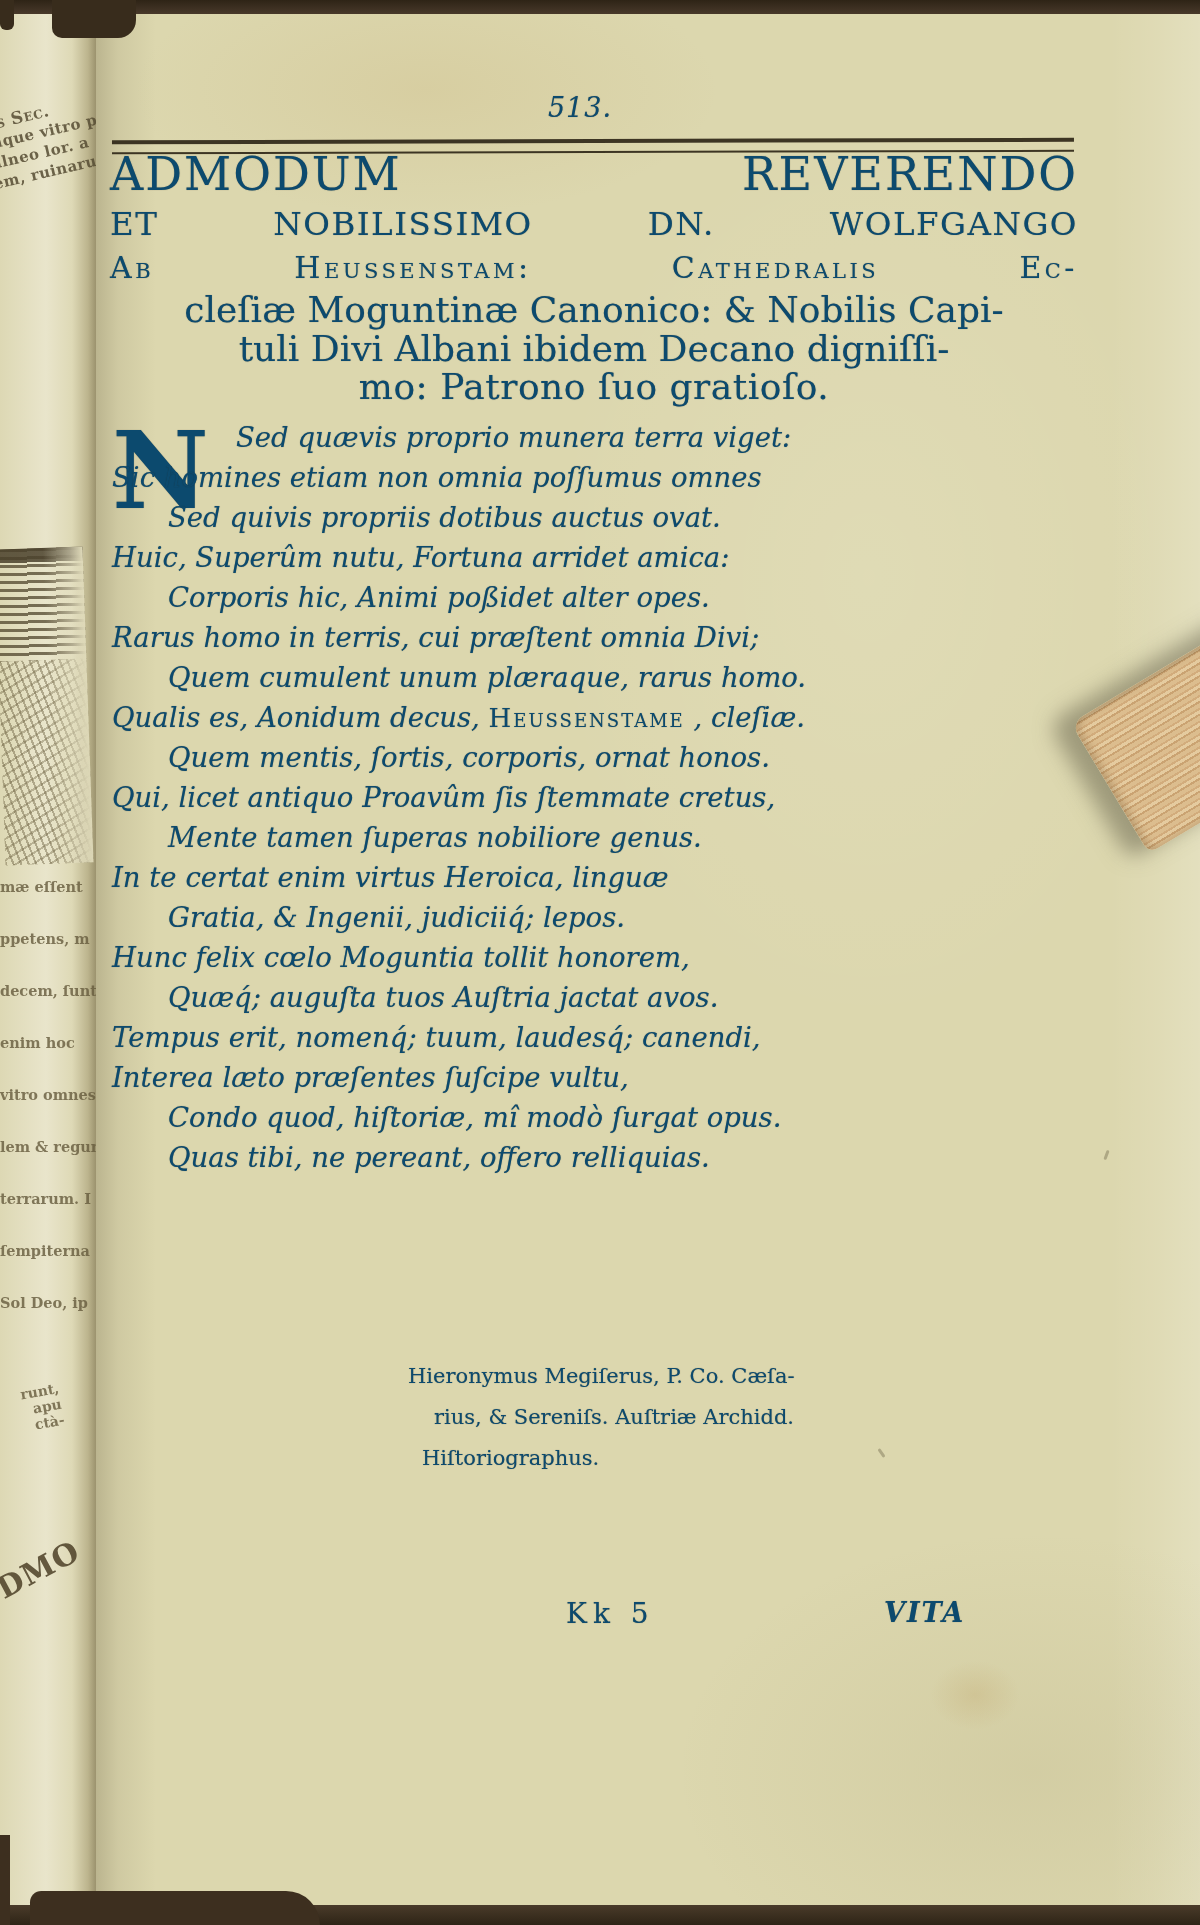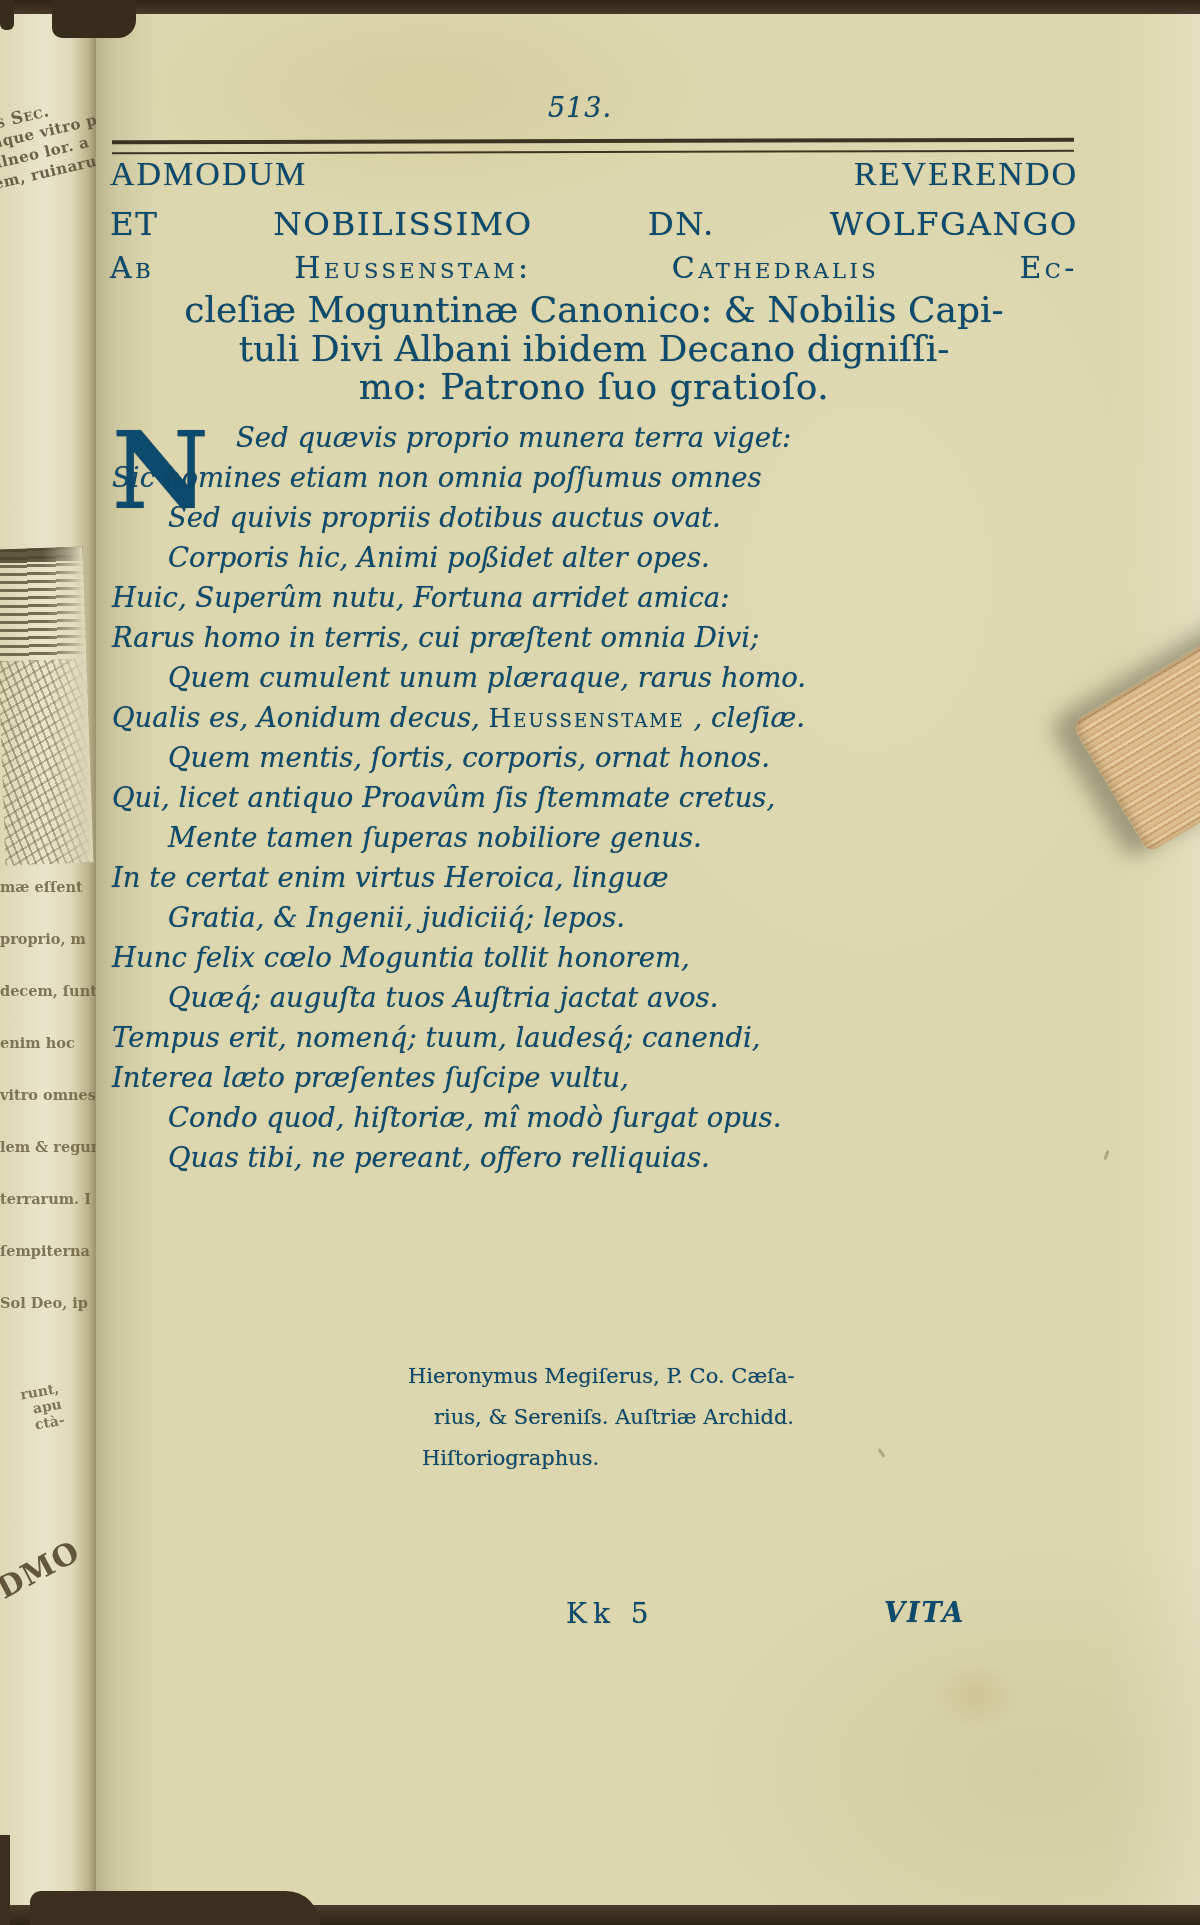--- a/index.html
+++ b/index.html
@@ -64,21 +64,21 @@
       linear-gradient(180deg, rgba(120,90,50,.25) 0 4px, transparent 4px),
       repeating-linear-gradient(180deg, #e5cb9f 0 3px, #caa372 3px 5px, #dcbd8e 5px 9px, #d2ac7c 9px 11px);
     box-shadow:-16px -8px 20px 4px rgba(108,103,80,.55), inset 4px 0 8px rgba(120,92,54,.35);
   }
   
   .ink{color:#0c4a6e;text-shadow:0 0 1px rgba(44,37,24,.45);}
   .pageno{position:absolute;left:0;top:92px;width:1160px;text-align:center;font-size:27px;font-style:italic;letter-spacing:1px;}
   .rule{position:absolute;left:112px;top:139px;width:962px;height:8px;
     border-top:4px solid #2c2415;border-bottom:2px solid #2c2415;transform:rotate(-.15deg);opacity:.9;}
   .headblock{position:absolute;left:110px;top:151px;width:968px;}
-  .h1{font-size:34px;line-height:46px;letter-spacing:2px;text-align:justify;text-align-last:justify;font-family:Liberation Serif, serif;}
+  .h1{font-size:46px;line-height:46px;letter-spacing:2px;text-align:justify;text-align-last:justify;}
   .h2{font-size:32.5px;line-height:40px;margin-top:7px;letter-spacing:1.5px;text-align:justify;text-align-last:justify;}
   .h3{font-size:30px;line-height:38px;margin-top:5px;font-variant:small-caps;letter-spacing:3.5px;
       text-align:justify;text-align-last:justify;}
   .ded{font-size:36px;line-height:38.5px;text-align:center;}
   .ded.d1{margin-top:4px;}
   .ded.d3{letter-spacing:.5px;}
   .dropcap{position:absolute;left:112px;top:430px;font-size:106px;line-height:.78;font-weight:bold;}
   .poem{position:absolute;left:112px;top:421px;width:985px;font-style:italic;font-size:27.5px;}
   .poem .line{height:40px;white-space:nowrap;}
   .poem .pent{padding-left:56px;}
@@ -106,21 +106,21 @@
       <div>balneo lor. a</div>
       <div>rem, ruinarum</div>
     </div>
     <div class="woodcut">
       <div class="bars"></div>
       <div class="hatch"></div>
       <div class="fade"></div>
     </div>
     <div class="lower-frags">
       <div>mæ eſſent</div>
-      <div>proprio, m</div>
+      <div>ppetens, m</div>
       <div>decem, ſunt</div>
       <div>enim hoc</div>
       <div>vitro omnes</div>
       <div>lem &amp; regum</div>
       <div>terrarum. I</div>
       <div>ſempiterna</div>
       <div>Sol Deo, ip</div>
     </div>
     <div class="tail-frags">
       <div>runt, apu</div>
@@ -145,22 +145,22 @@
     <div class="ded d2">tuli Divi Albani ibidem Decano digniſſi-</div>
     <div class="ded d3">mo: Patrono ſuo gratioſo.</div>
   </div>
 
   <div class="dropcap ink">N</div>
 
   <div class="poem ink">
     <div class="line cap2">Sed quævis proprio munera terra viget:</div>
     <div class="line">Sic homines etiam non omnia poſſumus omnes</div>
     <div class="line pent">Sed quivis propriis dotibus auctus ovat.</div>
+    <div class="line">Huic, Superûm nutu, Fortuna arridet amica:</div>
     <div class="line pent">Corporis hic, Animi poßidet alter opes.</div>
-    <div class="line">Huic, Superûm nutu, Fortuna arridet amica:</div>
     <div class="line">Rarus homo in terris, cui præſtent omnia Divi;</div>
     <div class="line pent">Quem cumulent unum plæraque, rarus homo.</div>
     <div class="line"><span>Qualis es, Aonidum decus, </span><span class="name">Heussenstame</span><span> , cleſiæ.</span></div>
     <div class="line pent">Quem mentis, ſortis, corporis, ornat honos.</div>
     <div class="line">Qui, licet antiquo Proavûm ſis ſtemmate cretus,</div>
     <div class="line pent">Mente tamen ſuperas nobiliore genus.</div>
     <div class="line">In te certat enim virtus Heroica, linguæ</div>
     <div class="line pent">Gratia, &amp; Ingenii, judiciiq́; lepos.</div>
     <div class="line">Hunc felix cœlo Moguntia tollit honorem,</div>
     <div class="line pent">Quæq́; auguſta tuos Auſtria jactat avos.</div>

